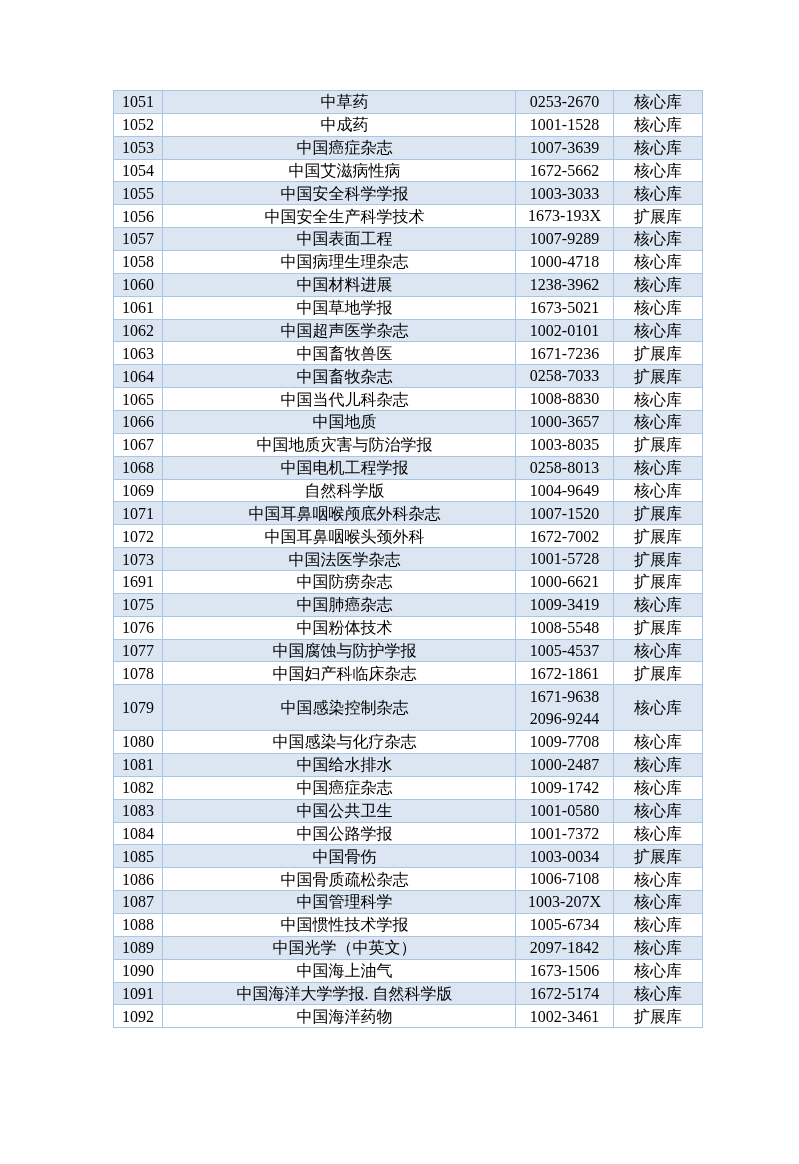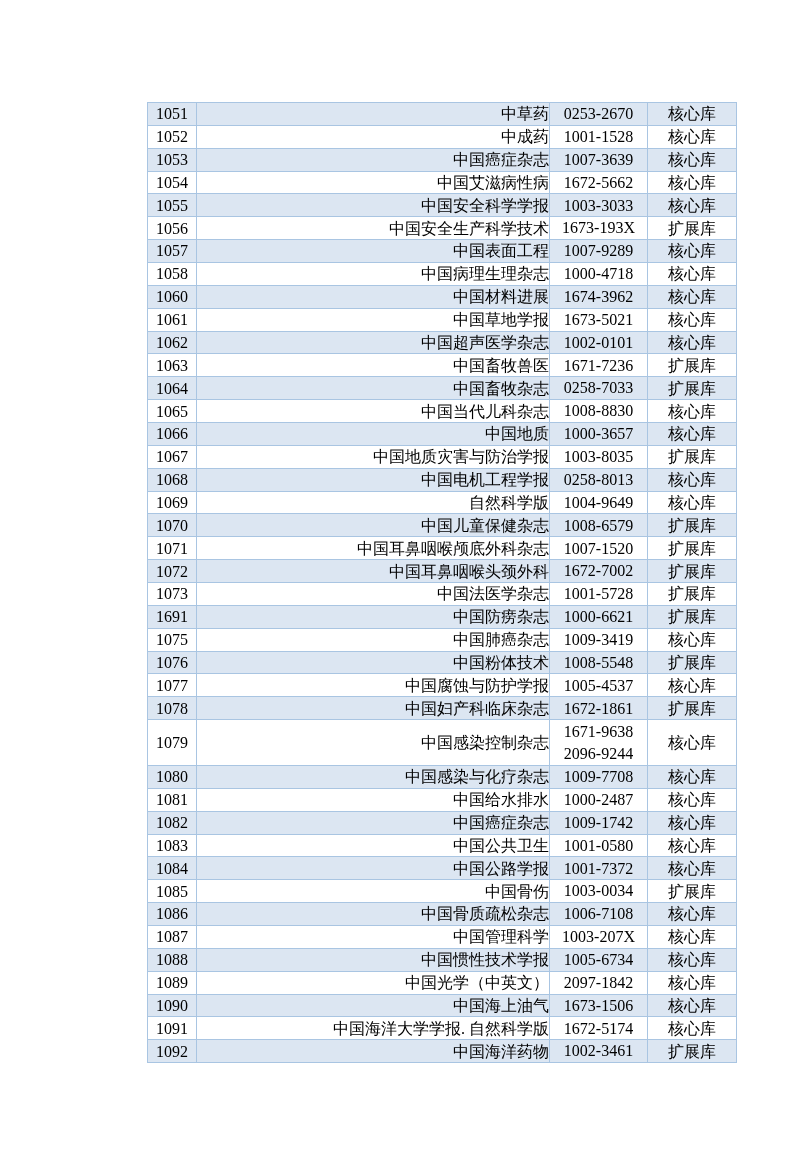--- a/index.html
+++ b/index.html
@@ -10,46 +10,45 @@
     font-family: "Liberation Serif", "DejaVu Serif", serif;
   }
   .page {
     position: relative;
     width: 799px; height: 1164px;
     background: #ffffff;
     overflow: hidden;
   }
   table.journal-table {
     position: absolute;
-    left: 113px; top: 102px;
+    left: 113px; top: 90px;
     width: 589px;
     border-collapse: collapse;
     table-layout: fixed;
-    margin-left: 34px;
   }
   col.c-seq  { width: 49px; }
   col.c-name { width: 353px; }
   col.c-issn { width: 98px; }
   col.c-cat  { width: 89px; }
   td {
     border: 1px solid var(--border-color, #a9c5e2);
     font-size: 16px;
     color: var(--text-color, #000000);
     height: 22.86px;
     padding: 0;
     line-height: 1.2;
     vertical-align: middle;
     overflow: hidden;
     white-space: nowrap;
   }
   tr.double td { height: 45.72px; }
   tbody tr:nth-child(odd) td { background: var(--shade-color, #dce6f2); }
   tbody tr:nth-child(even) td { background: var(--plain-color, #ffffff); }
   td.cell-seq, td.cell-issn, td.cell-cat { text-align: center; }
-  td.cell-name { text-align: right; padding-left: 11px; }
+  td.cell-name { text-align: center; padding-left: 11px; }
   .issn-value { line-height: 21.5px; }
 </style>
 </head>
 <body style="background: rgb(255, 255, 255);">
 
 <div class="page">
   <table class="journal-table">
     <colgroup>
       <col class="c-seq">
       <col class="c-name">
@@ -118,21 +117,21 @@
     <td class="cell-name">中国病理生理杂志</td>
     <td class="cell-issn">
             <div class="issn-value">1000-4718</div>
           </td>
     <td class="cell-cat">核心库</td>
   </tr>
         <tr>
     <td class="cell-seq">1060</td>
     <td class="cell-name">中国材料进展</td>
     <td class="cell-issn">
-            <div class="issn-value">1674-3962</div>
+            <div class="issn-value">1238-3962</div>
           </td>
     <td class="cell-cat">核心库</td>
   </tr>
         <tr>
     <td class="cell-seq">1061</td>
     <td class="cell-name">中国草地学报</td>
     <td class="cell-issn">
             <div class="issn-value">1673-5021</div>
           </td>
     <td class="cell-cat">核心库</td>
@@ -193,28 +192,20 @@
           </td>
     <td class="cell-cat">核心库</td>
   </tr>
         <tr>
     <td class="cell-seq">1069</td>
     <td class="cell-name">自然科学版</td>
     <td class="cell-issn">
             <div class="issn-value">1004-9649</div>
           </td>
     <td class="cell-cat">核心库</td>
-  </tr>
-        <tr>
-    <td class="cell-seq">1070</td>
-    <td class="cell-name">中国儿童保健杂志</td>
-    <td class="cell-issn">
-            <div class="issn-value">1008-6579</div>
-          </td>
-    <td class="cell-cat">扩展库</td>
   </tr>
         <tr>
     <td class="cell-seq">1071</td>
     <td class="cell-name">中国耳鼻咽喉颅底外科杂志</td>
     <td class="cell-issn">
             <div class="issn-value">1007-1520</div>
           </td>
     <td class="cell-cat">扩展库</td>
   </tr>
         <tr>

